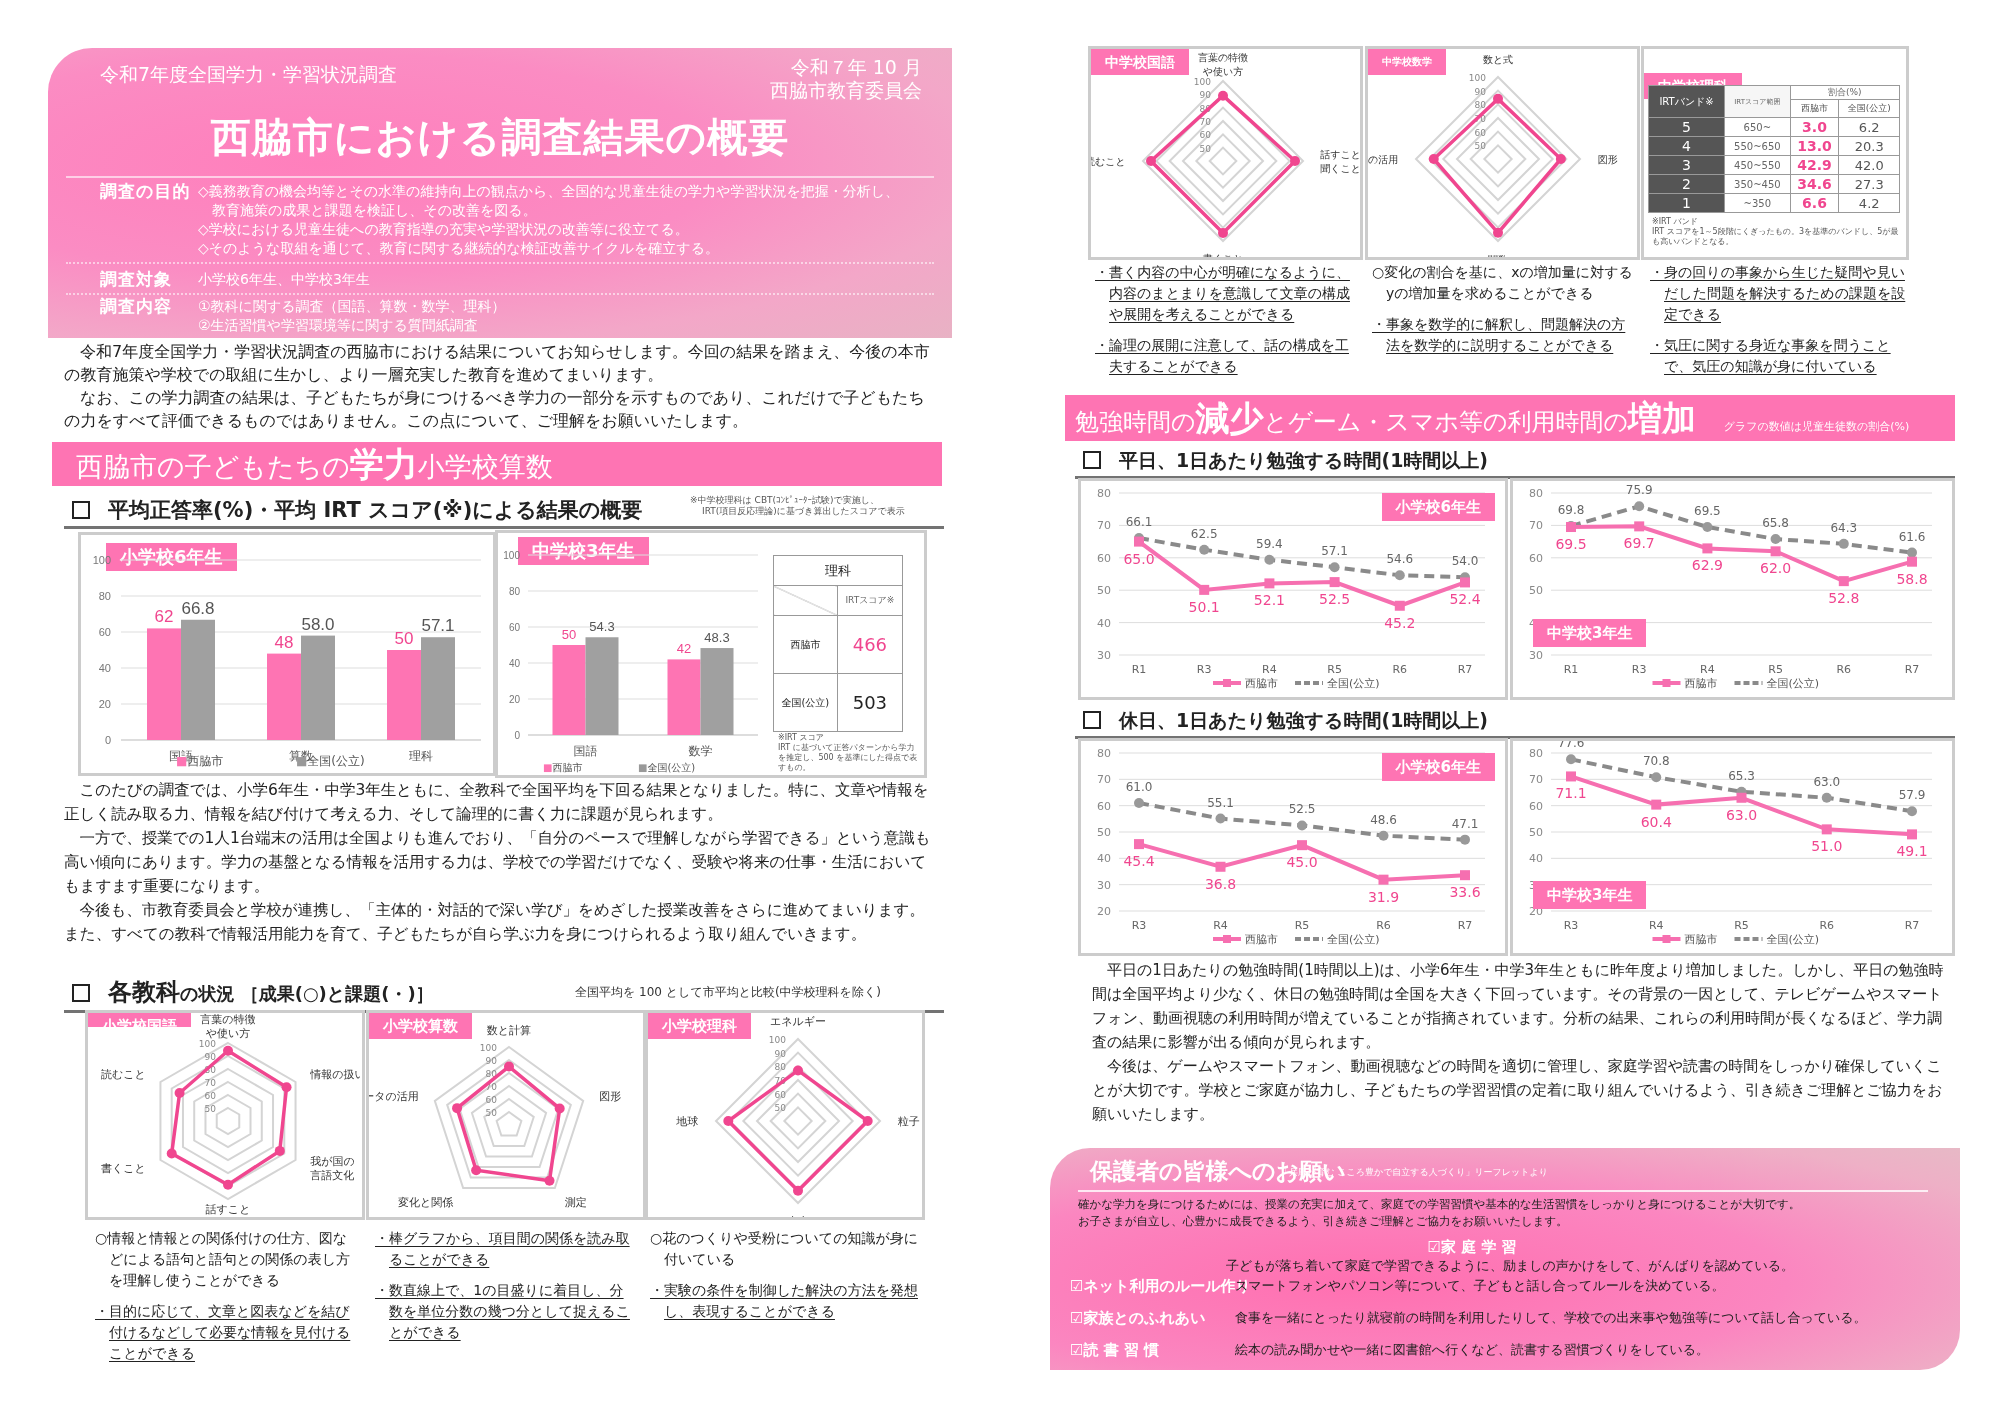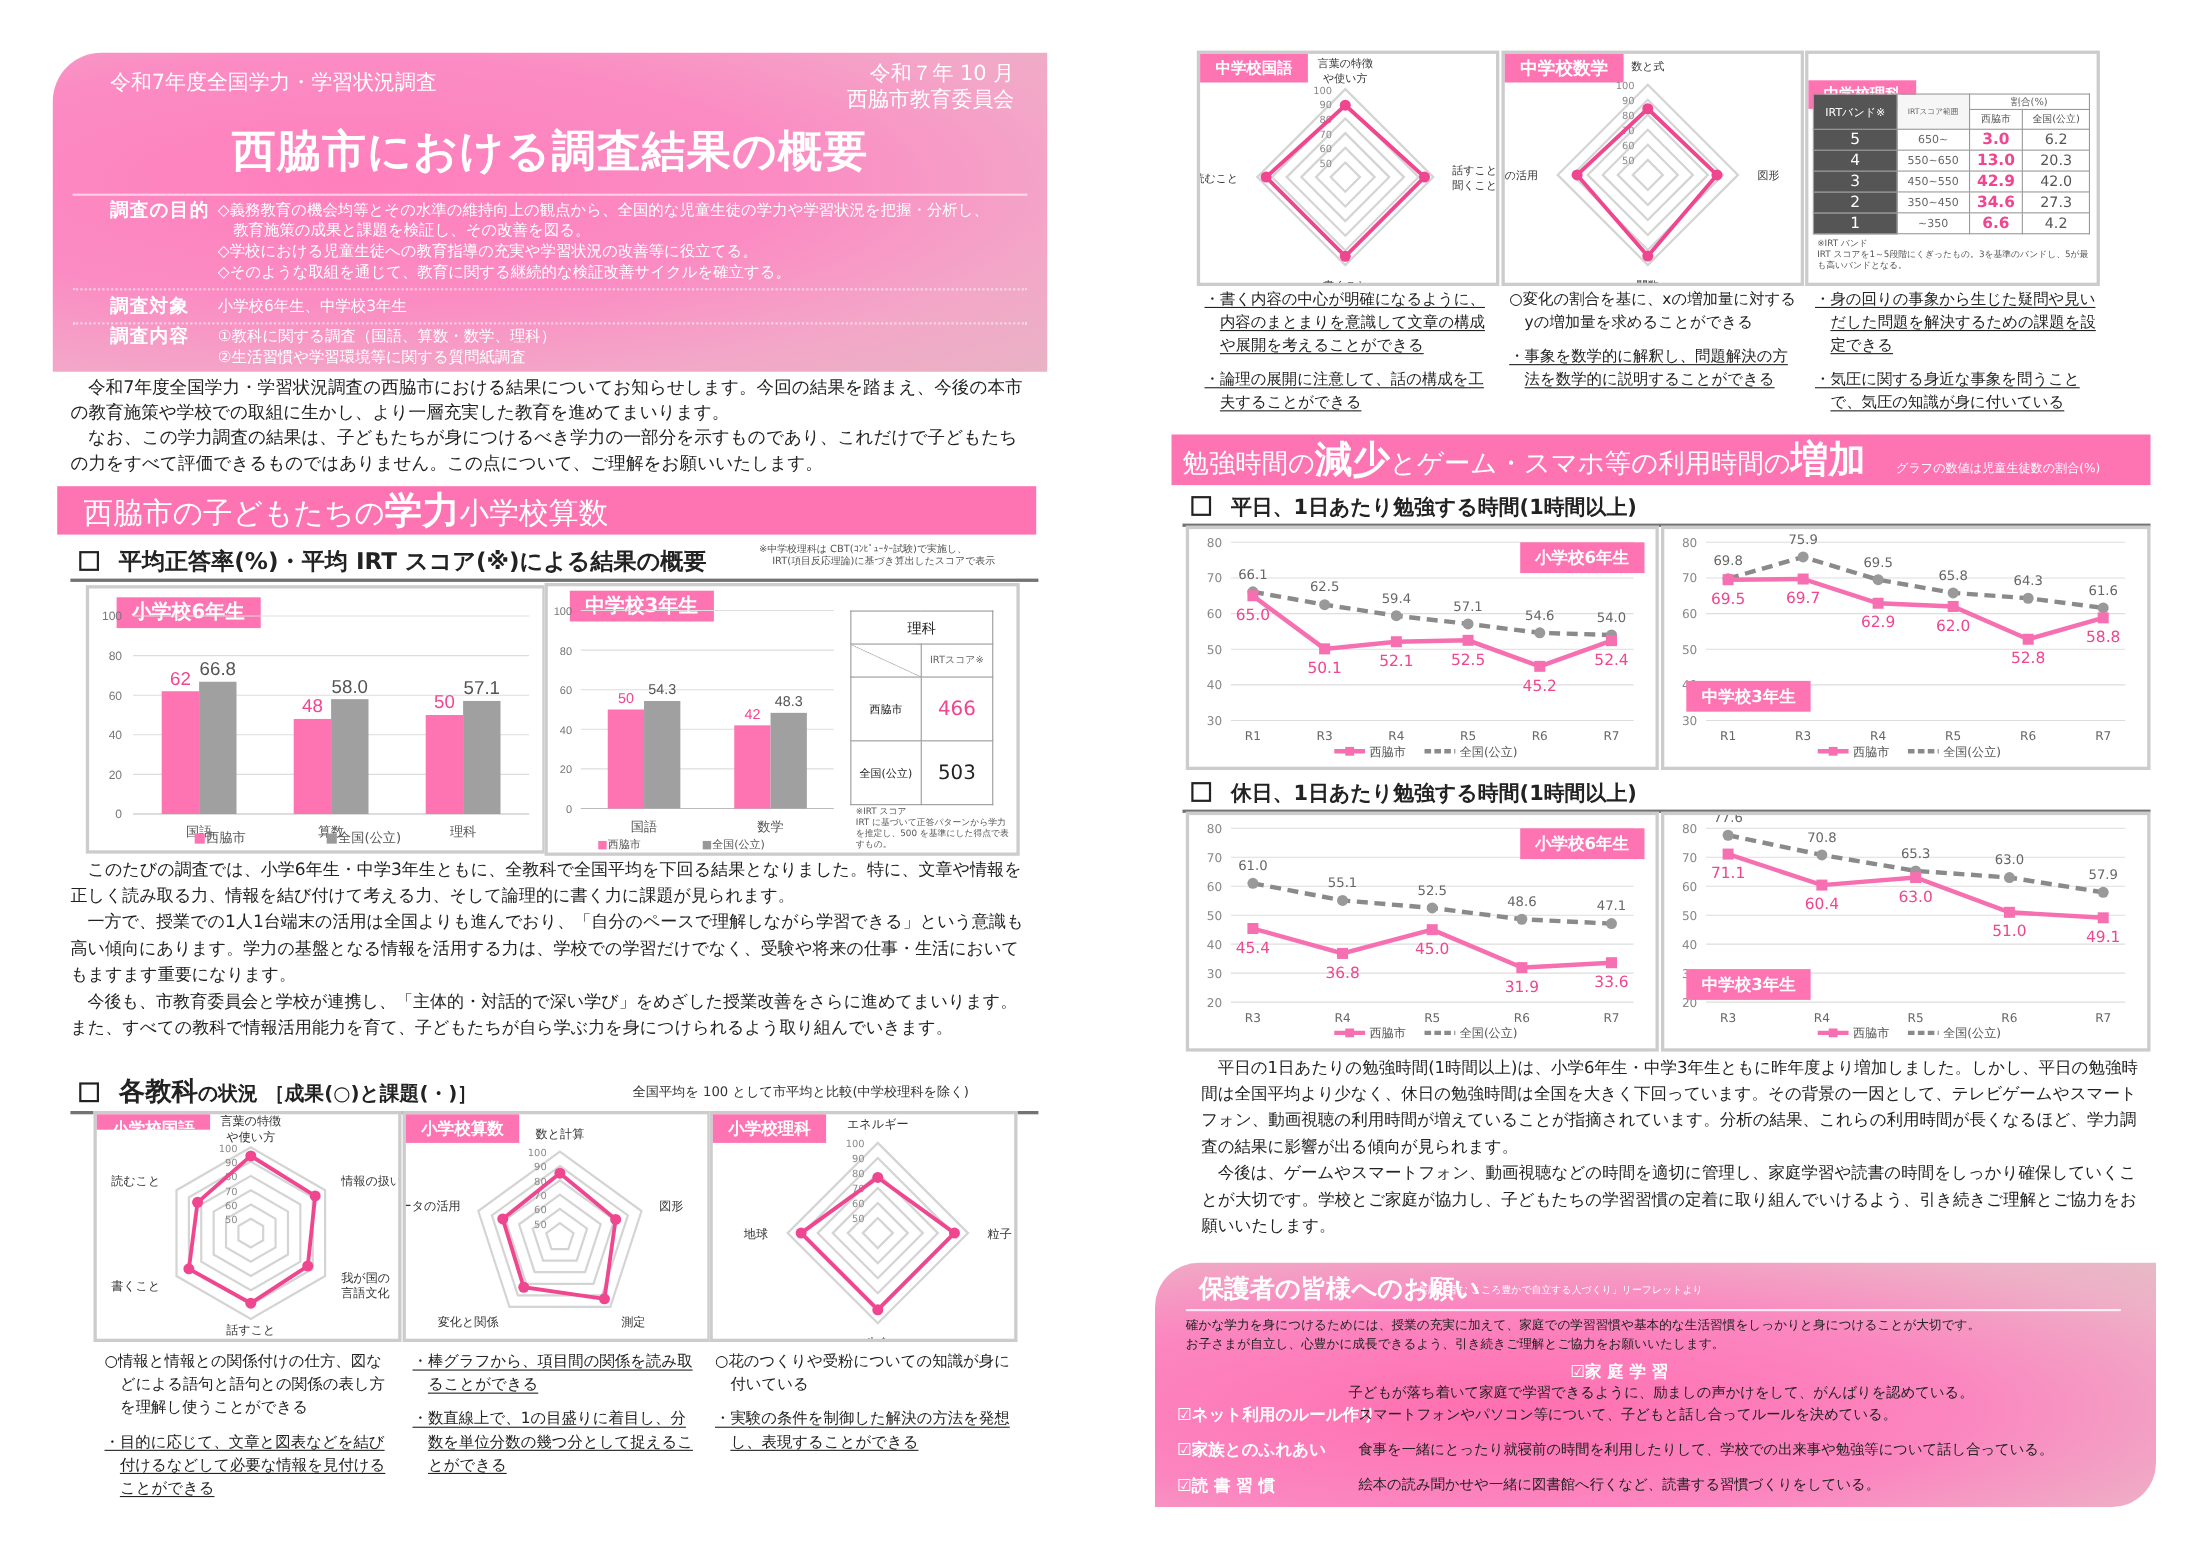--- a/index.html
+++ b/index.html
@@ -324,21 +324,21 @@
       <circle cx="60" cy="112.00000000000001" r="5" fill="#f0468f"></circle>
       <text x="132" y="11.666666666666671" font-size="10" fill="#333" text-anchor="middle">言葉の特徴</text>
       <text x="132" y="25.66666666666667" font-size="10" fill="#333" text-anchor="middle">や使い方</text>
       <text x="229.33333333333331" y="109" font-size="10" fill="#333" text-anchor="start">話すこと</text>
       <text x="229.33333333333331" y="123" font-size="10" fill="#333" text-anchor="start">聞くこと</text>
       <text x="132" y="213.33333333333331" font-size="10" fill="#333" text-anchor="middle">書くこと</text>
       <text x="34.66666666666667" y="116.00000000000001" font-size="10" fill="#333" text-anchor="end">読むこと</text>
     </svg>
 </div>
 <div class="abs panel" style="left:1365px; top:46px; width:275px; height:214px;">
-  <div class="abs tag" style="left:0; top:0; font-size:16px; height:26px; line-height:26px;">中学校数学</div>
+  <div class="abs tag" style="left:0; top:0; font-size:10px; height:26px; line-height:26px;">中学校数学</div>
   <svg class="abs" id="radar4" style="left:0;top:0" width="269" height="208">
       <polygon points="130,96.33333333333333 143.66666666666666,110 130,123.66666666666667 116.33333333333333,110" fill="none" stroke="#d4d4d4" stroke-width="2"></polygon>
       <polygon points="130,82.66666666666667 157.33333333333334,110 130,137.33333333333334 102.66666666666667,110" fill="none" stroke="#d4d4d4" stroke-width="2"></polygon>
       <polygon points="130,69 171,110 130,151 89,110" fill="none" stroke="#d4d4d4" stroke-width="2"></polygon>
       <polygon points="130,55.333333333333336 184.66666666666666,110 130,164.66666666666666 75.33333333333334,110" fill="none" stroke="#d4d4d4" stroke-width="2"></polygon>
       <polygon points="130,41.66666666666667 198.33333333333331,110 130,178.33333333333331 61.66666666666667,110.00000000000001" fill="none" stroke="#d4d4d4" stroke-width="2"></polygon>
       <polygon points="130,28 212,110 130,192 48,110.00000000000001" fill="none" stroke="#d4d4d4" stroke-width="2"></polygon>
       <text x="118" y="100.33333333333333" font-size="9" fill="#888" text-anchor="end">50</text>
       <text x="118" y="86.66666666666667" font-size="9" fill="#888" text-anchor="end">60</text>
       <text x="118" y="73" font-size="9" fill="#888" text-anchor="end">70</text>

